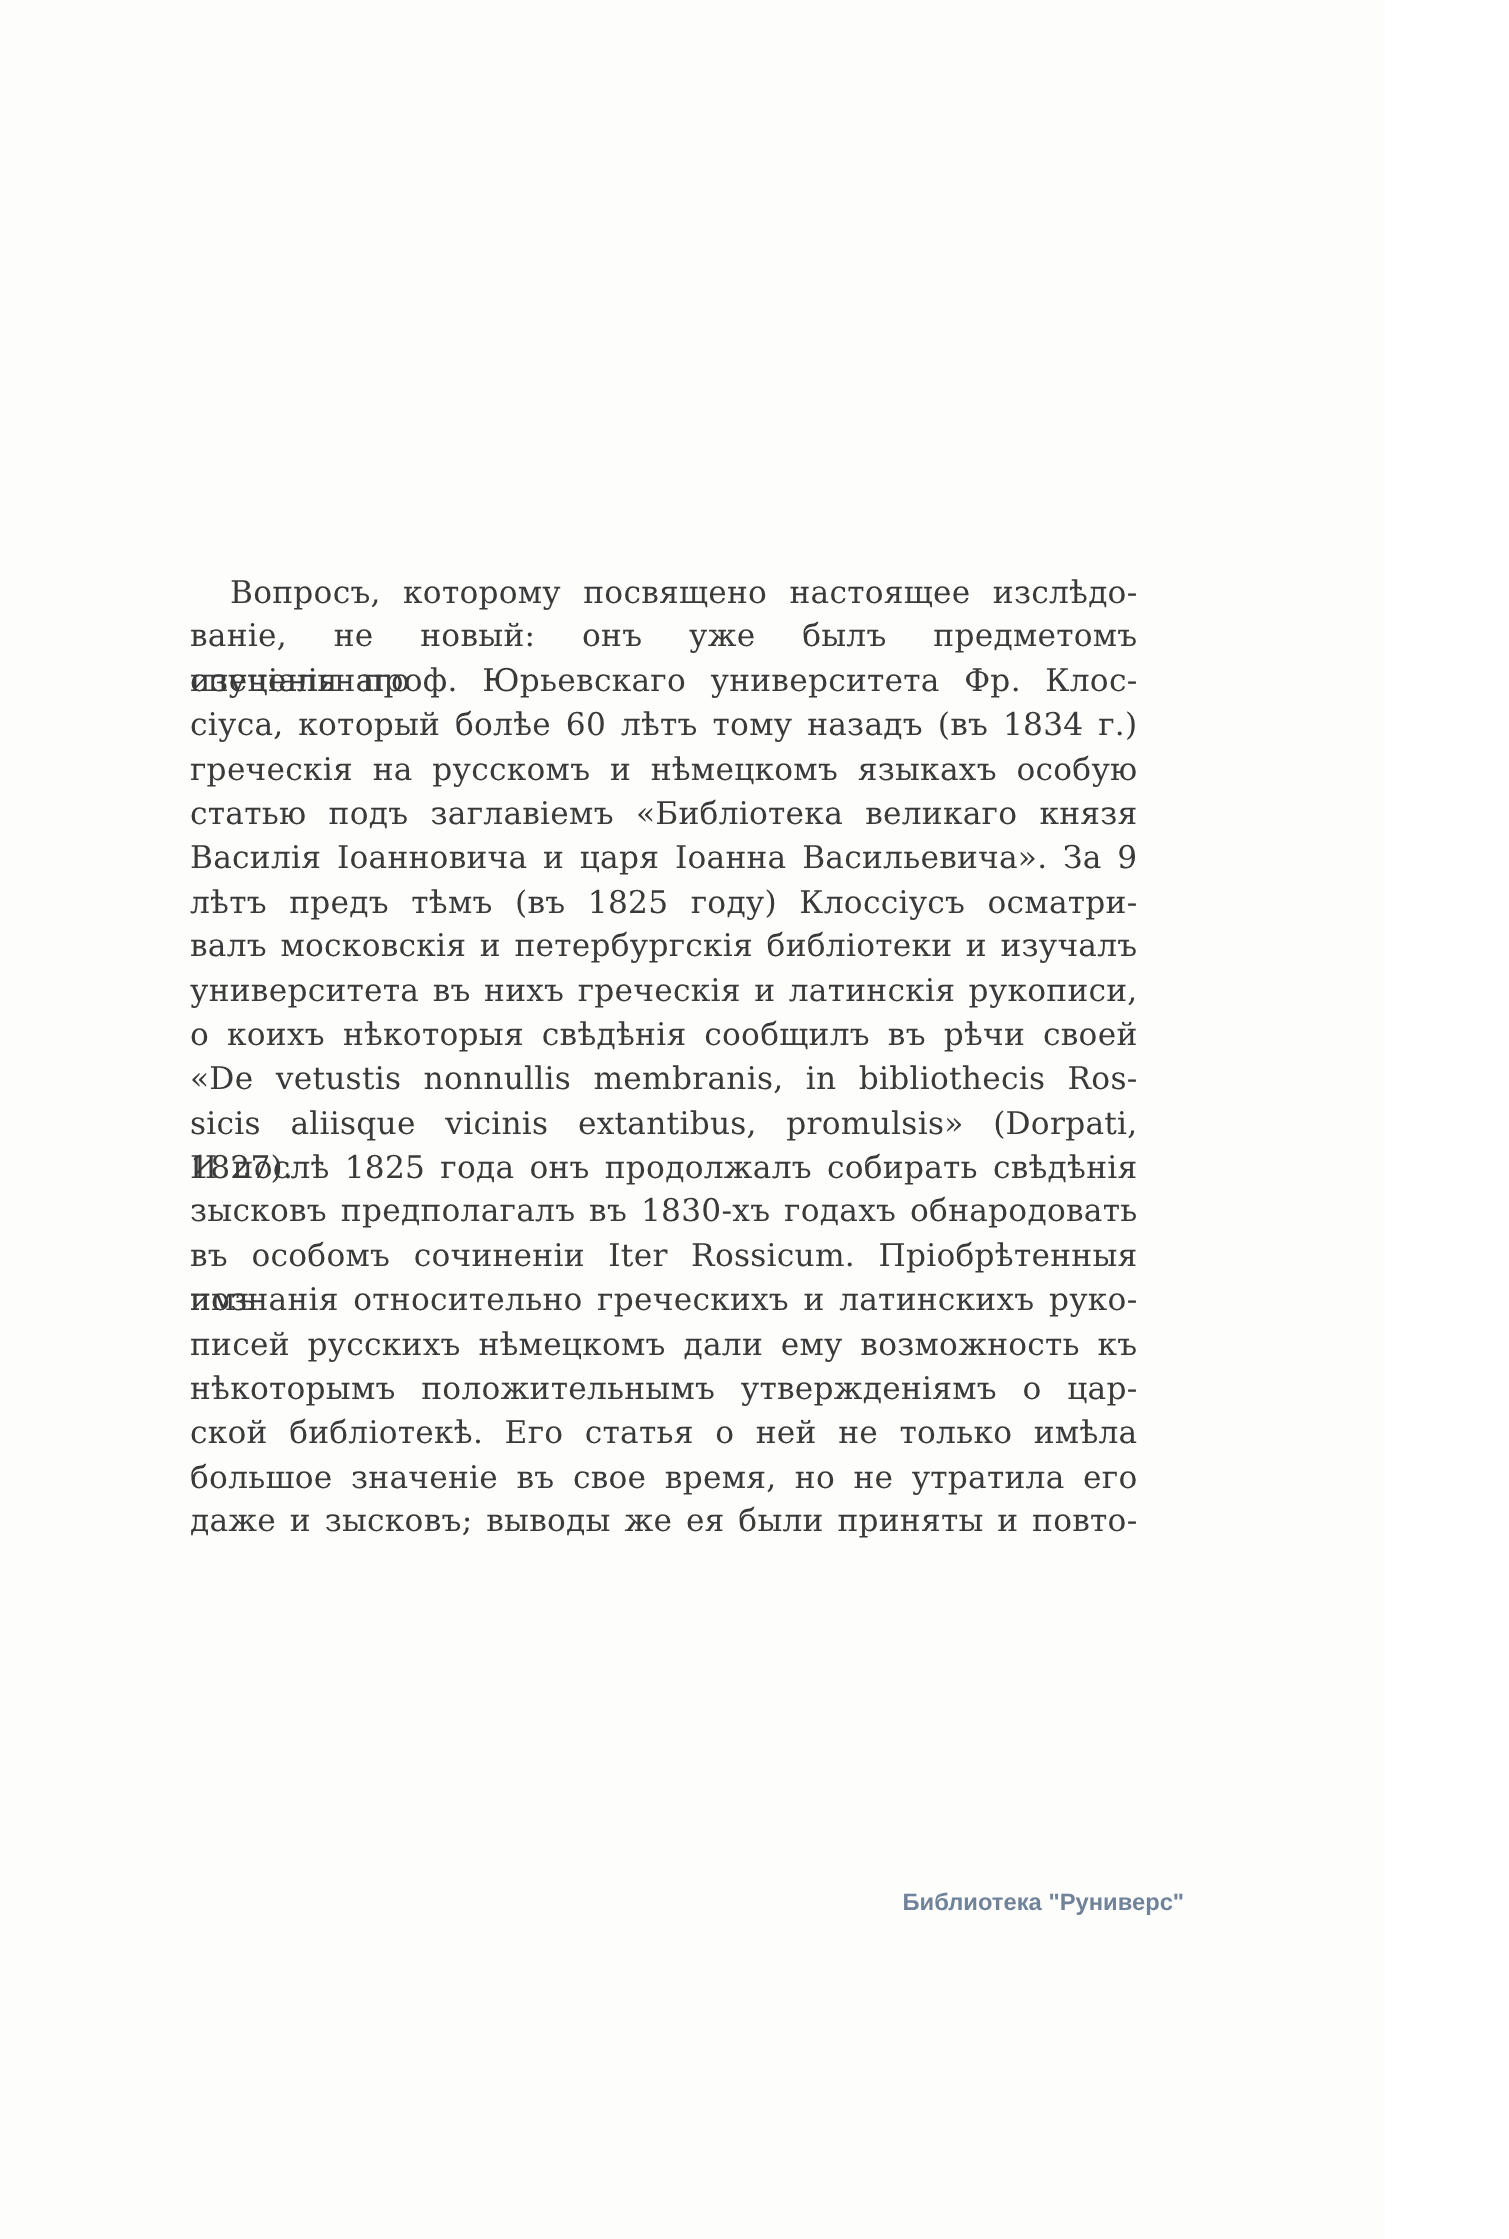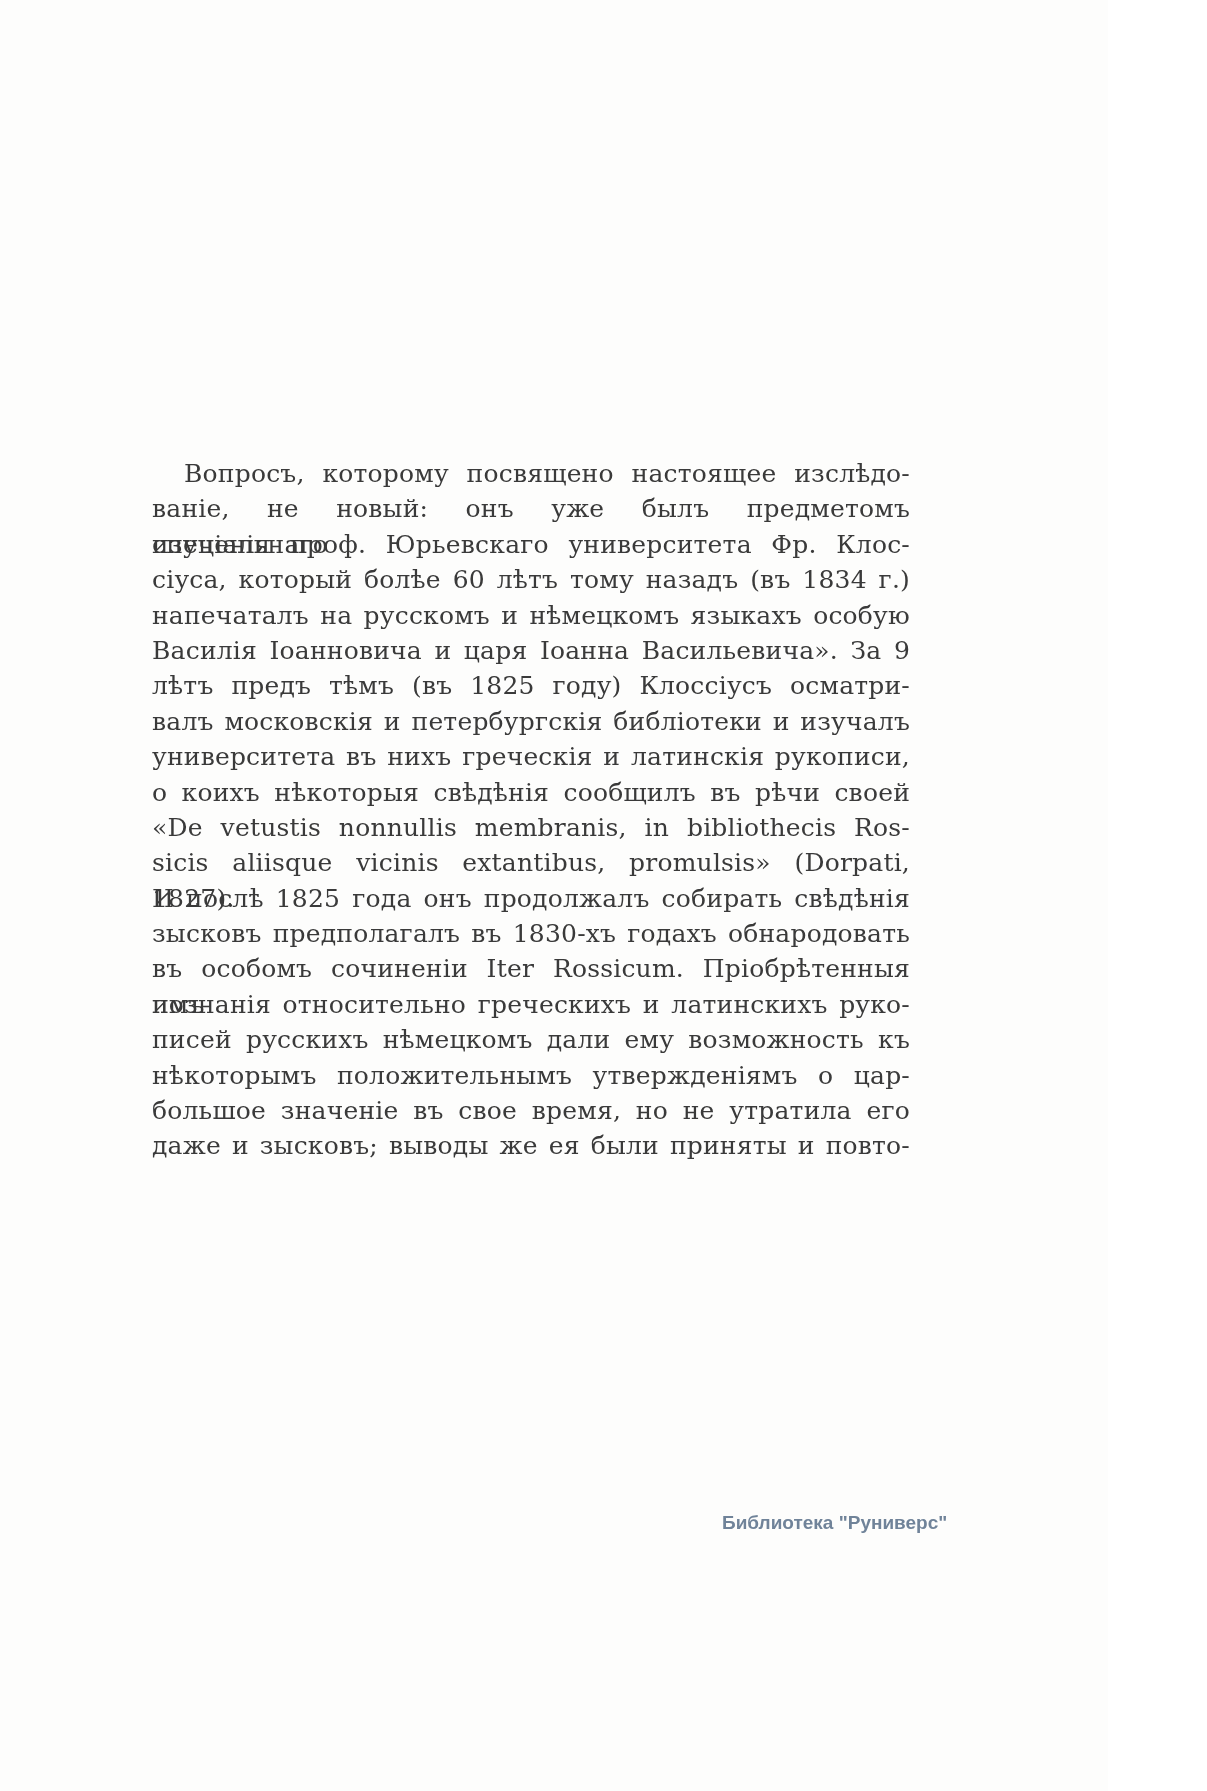--- a/index.html
+++ b/index.html
@@ -50,33 +50,35 @@
 </head>
 <body>
 
 <div class="page" style="background: rgb(253, 253, 252);">
 
   <div class="textblock" style="color: rgb(58, 58, 58);">
     <div class="line indent">Вопросъ, которому посвящено настоящее изслѣдо-</div>
     <div class="line">ваніе, не новый: онъ уже былъ предметомъ спеціальнаго</div>
     <div class="line">изученія проф. Юрьевскаго университета Фр. Клос-</div>
     <div class="line">сіуса, который болѣе 60 лѣтъ тому назадъ (въ 1834 г.)</div>
-    <div class="line">напечаталъ на русскомъ и нѣмецкомъ языкахъ особую</div>
+    <div class="line">греческія на русскомъ и нѣмецкомъ языкахъ особую</div>
+    <div class="line">статью подъ заглавіемъ «Библіотека великаго князя</div>
     <div class="line">Василія Іоанновича и царя Іоанна Васильевича». За 9</div>
     <div class="line">лѣтъ предъ тѣмъ (въ 1825 году) Клоссіусъ осматри-</div>
     <div class="line">валъ московскія и петербургскія библіотеки и изучалъ</div>
     <div class="line">университета въ нихъ греческія и латинскія рукописи,</div>
     <div class="line">о коихъ нѣкоторыя свѣдѣнія сообщилъ въ рѣчи своей</div>
     <div class="line">«De vetustis nonnullis membranis, in bibliothecis Ros-</div>
     <div class="line">sicis aliisque vicinis extantibus, promulsis» (Dorpati, 1827).</div>
     <div class="line">И послѣ 1825 года онъ продолжалъ собирать свѣдѣнія</div>
     <div class="line">зысковъ предполагалъ въ 1830-хъ годахъ обнародовать</div>
     <div class="line">въ особомъ сочиненіи Iter Rossicum. Пріобрѣтенныя имъ</div>
     <div class="line">познанія относительно греческихъ и латинскихъ руко-</div>
     <div class="line">писей русскихъ нѣмецкомъ дали ему возможность къ</div>
     <div class="line">нѣкоторымъ положительнымъ утвержденіямъ о цар-</div>
+    <div class="line">ской библіотекѣ. Его статья о ней не только имѣла</div>
     <div class="line">большое значеніе въ свое время, но не утратила его</div>
     <div class="line">даже и зысковъ; выводы же ея были приняты и повто-</div>
   </div>
 
   <div class="watermark" style="color: rgb(112, 131, 153);">Библиотека "Руниверс"</div>
 
 </div>
 
 </body></html>

